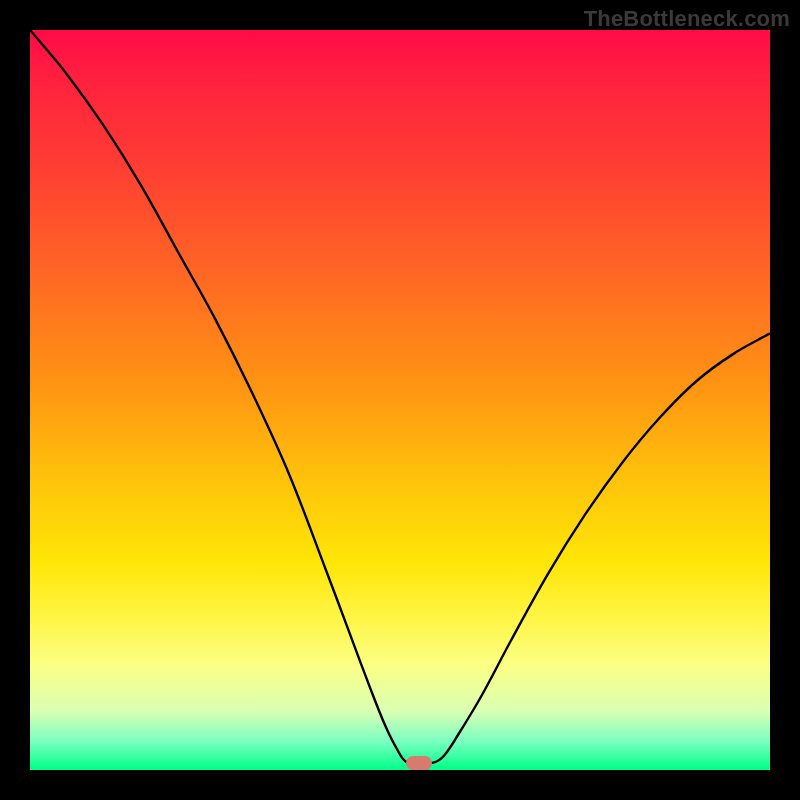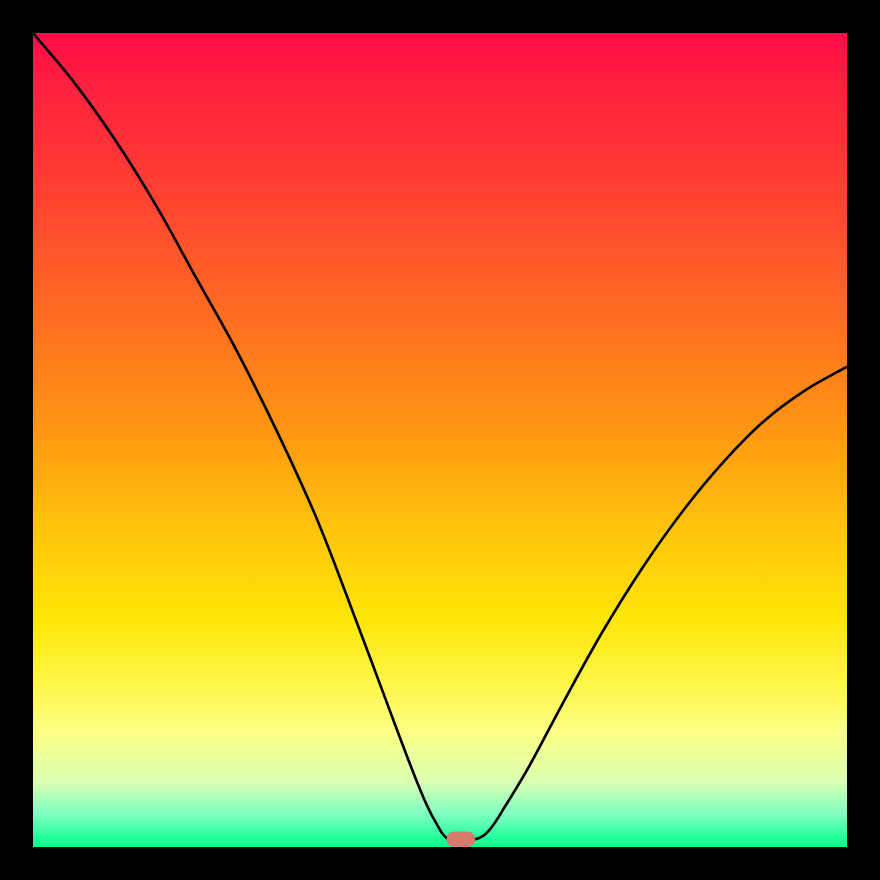--- a/index.html
+++ b/index.html
@@ -65,20 +65,21 @@
     height: 14px;
     border-radius: 7px;
     background: #d77b6e;
     transform: translate(-50%, -50%);
   }
 </style>
 </head>
 <body>
 
 <div class="frame">
+  <div class="watermark">TheBottleneck.com</div>
 
   <div class="plot-area">
     <div class="gradient-bg"></div>
     <svg class="svg-layer" width="740" height="740" viewBox="0 0 740 740">
       <path id="curve-path" fill="none" stroke="#000" stroke-width="2.4" d="M 0.00 0.00 C 12.95 15.54, 24.67 28.38, 37.00 44.40 C 50.57 62.05, 61.65 77.67, 74.00 96.20 C 87.55 116.52, 98.62 134.35, 111.00 155.40 C 124.52 178.38, 135.05 198.69, 148.00 222.00 C 160.95 245.31, 172.58 265.01, 185.00 288.60 C 198.48 314.22, 209.55 336.46, 222.00 362.60 C 235.45 390.85, 246.97 415.12, 259.00 444.00 C 272.87 477.28, 283.16 506.49, 296.00 540.20 C 303.88 560.88, 310.43 578.68, 318.20 599.40 C 325.97 620.12, 332.46 637.95, 340.40 658.60 C 345.41 671.62, 349.61 682.83, 355.20 695.60 C 358.68 703.55, 361.85 710.38, 366.30 717.80 C 369.62 723.33, 372.00 730.44, 377.40 732.60 C 384.95 735.62, 394.75 734.31, 403.30 732.60 C 407.70 731.72, 411.38 728.65, 414.40 725.20 C 420.44 718.29, 424.25 710.92, 429.20 703.00 C 437.20 690.20, 444.02 679.17, 451.40 666.00 C 462.15 646.80, 470.46 629.83, 481.00 610.50 C 493.77 587.09, 504.48 566.88, 518.00 543.90 C 530.38 522.85, 541.45 505.02, 555.00 484.70 C 567.35 466.17, 578.43 450.55, 592.00 432.90 C 604.33 416.88, 615.41 403.45, 629.00 388.50 C 641.31 374.96, 652.22 363.49, 666.00 351.50 C 678.12 340.95, 689.52 332.88, 703.00 324.12 C 715.42 316.05, 727.05 310.65, 740.00 303.40"></path>
     </svg>
     <div id="marker" class="marker" style="left: 388.5px; top: 732.6px; background: rgb(215, 123, 110);"></div>
   </div>
 </div>
 

